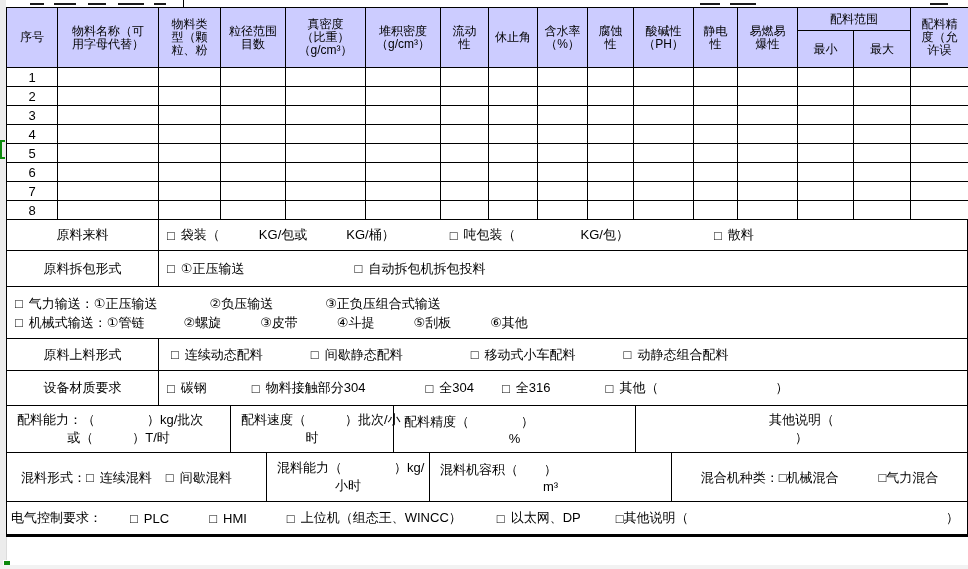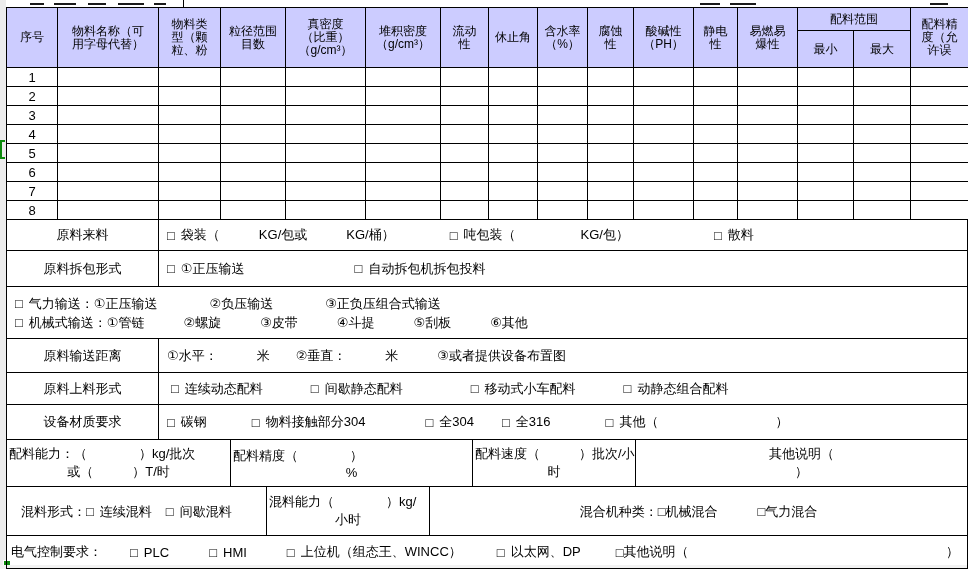--- a/index.html
+++ b/index.html
@@ -24,21 +24,21 @@
   .frow{display:flex;border-bottom:1px solid #000;box-sizing:border-box;align-items:stretch;}
   .frow:last-child{border-bottom:none;}
   .flabel{width:152px;flex:0 0 152px;border-right:1px solid #000;display:flex;align-items:center;justify-content:center;box-sizing:border-box;}
   .fcontent{flex:1;display:flex;align-items:center;box-sizing:border-box;}
   .fcontent.col{flex-direction:column;align-items:flex-start;justify-content:center;}
   .fline{display:flex;align-items:center;line-height:19px;}
   .opt{display:flex;align-items:center;white-space:pre;}
   .cb{display:inline-block;margin-right:6px;font-size:13px;line-height:13px;}
   .fcell{border-right:1px solid #000;box-sizing:border-box;display:flex;flex-direction:column;justify-content:center;}
   .fcell:last-child{border-right:none;}
-  .fcell .l1{padding-left:2px;white-space:pre;}
+  .fcell .l1{padding-left:10px;white-space:pre;}
   .fcell .l2{text-align:center;white-space:pre;}
   .center-line{justify-content:center;}
 </style>
 </head>
 <body>
 
 <div class="screen">
 
   <div class="margin-strip"></div>
   <div class="top-clip">
@@ -299,26 +299,20 @@
             <span class="cb">□</span>
             <span style="white-space:pre">气力输送：①正压输送　　　　②负压输送　　　　③正负压组合式输送</span>
             </div>
           <div class="fline" style="margin-left:8px">
             <span class="cb">□</span>
             <span style="white-space:pre">机械式输送：①管链　　　②螺旋　　　③皮带　　　④斗提　　　⑤刮板　　　⑥其他</span>
             </div>
         </div>
       </div>
 
-      <div class="frow" style="height:34px">
-        <div class="flabel">原料输送距离</div>
-        <div class="fcontent">
-          <span style="margin-left:8px;white-space:pre">①水平：　　　米　　②垂直：　　　米　　　③或者提供设备布置图</span>
-        </div>
-      </div>
 
       <div class="frow" style="height:32px">
         <div class="flabel">原料上料形式</div>
         <div class="fcontent">
           <span class="opt" style="margin-left:12px">
             <span class="cb">□</span>
             <span>连续动态配料</span></span>
           <span class="opt" style="margin-left:48px">
             <span class="cb">□</span>
             <span>间歇静态配料</span></span>
@@ -350,47 +344,51 @@
             <span class="cb">□</span>
             <span>其他（　　　　　　　　　）</span></span>
         </div>
       </div>
 
       <div class="frow" style="height:47px">
         <div class="fcell" style="width:224px">
           <div class="l1">配料能力：（　　　　）kg/批次</div>
           <div class="l2">或（　　　）T/时</div>
         </div>
+        <div class="fcell" style="width:163px">
+          <div class="l1">配料速度（　　　）批次/小</div>
+          <div class="l2">时</div>
+        </div>
         <div class="fcell" style="width:242px">
           <div class="l1">配料精度（　　　　）</div>
           <div class="l2">%</div>
-        </div>
-        <div class="fcell" style="width:163px">
-          <div class="l1">配料速度（　　　）批次/小</div>
-          <div class="l2">时</div>
         </div>
         <div class="fcell" style="flex:1">
           <div class="l2">其他说明（</div>
           <div class="l2">）</div>
         </div>
       </div>
 
       <div class="frow" style="height:49px">
         <div class="fcell" style="width:260px">
           <div class="fline" style="margin-left:14px">
             <span>混料形式：</span>
             <span class="cb">□</span>
             <span>连续混料</span>
             <span class="cb" style="margin-left:14px">□</span>
             <span>间歇混料</span>
           </div>
         </div>
         <div class="fcell" style="width:163px">
           <div class="l1">混料能力（　　　　）kg/</div>
           <div class="l2">小时</div>
+        </div>
+        <div class="fcell" style="width:242px">
+          <div class="l1">混料机容积（　　）</div>
+          <div class="l2">m³</div>
         </div>
         <div class="fcell" style="flex:1">
           <div class="fline center-line">
             <span>混合机种类：</span>
             <span class="cb" style="margin-right:0">□</span>
             <span>机械混合</span>
             <span class="cb" style="margin-left:40px;margin-right:0">□</span>
             <span>气力混合</span>
           </div>
         </div>

